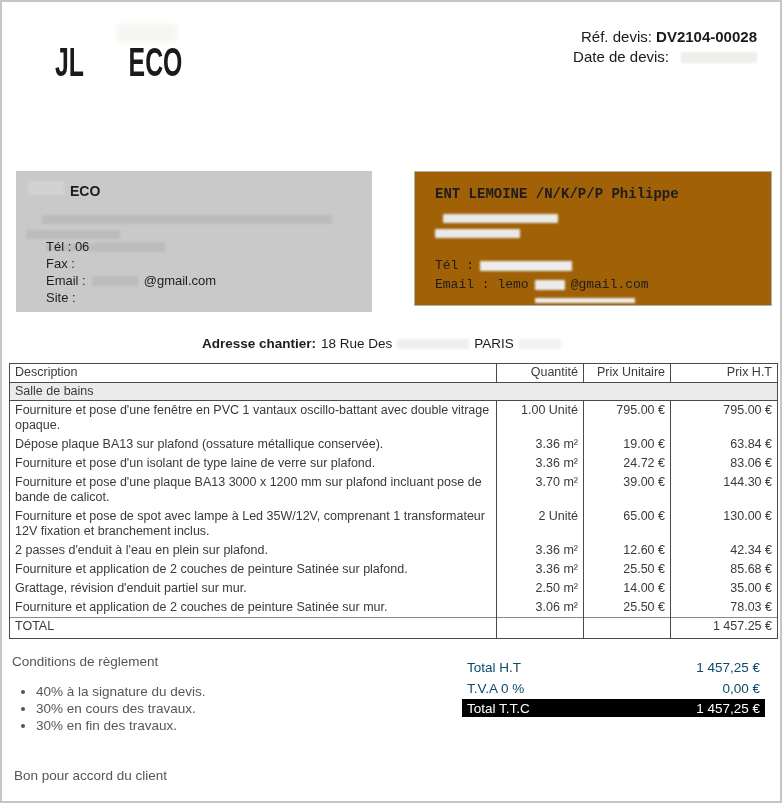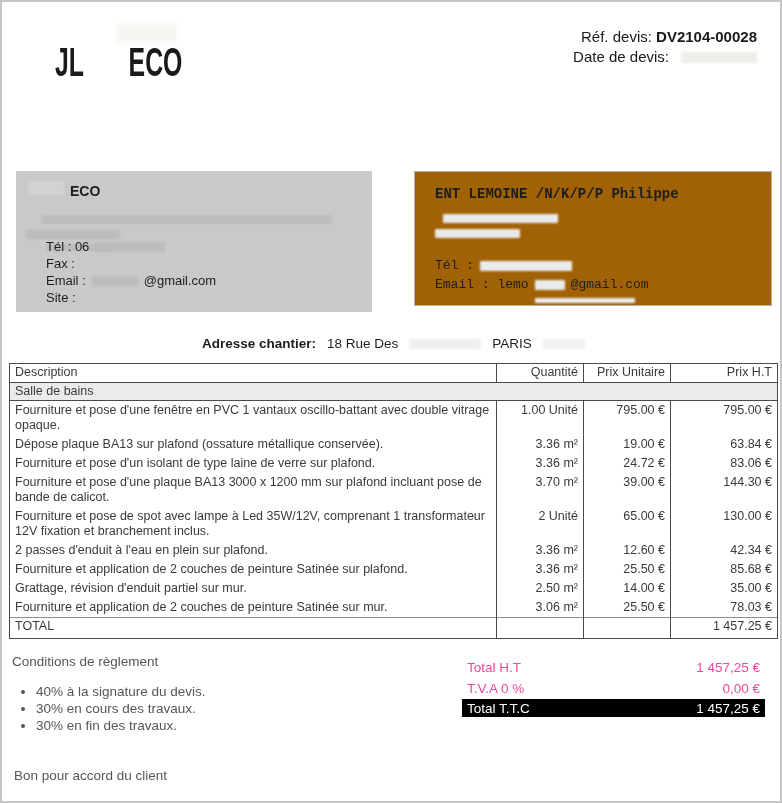--- a/index.html
+++ b/index.html
@@ -34,42 +34,42 @@
   .recipient-label{left:418px;top:156px;}
   .sender-box{position:absolute;left:14px;top:169px;width:356px;height:141px;
     background:#c9c9c9;font-size:13px;color:#1d1d1d;}
   .recipient-box{position:absolute;left:412px;top:169px;width:356px;height:133px;
     background:#a16207;border:1px solid #b0b0b0;font-size:13px;color:#1d1d1d;font-family:Liberation Mono, monospace;}
   .bx{position:absolute;white-space:nowrap;}
   .bname{font-weight:bold;font-size:14px;}
   .hline{display:flex;align-items:center;gap:6px;}
   
   .chantier{position:absolute;left:200px;top:334px;display:flex;align-items:center;
-    gap:11px;font-size:13.5px;color:#1d1d1d;white-space:nowrap;}
+    gap:5px;font-size:13.5px;color:#1d1d1d;white-space:nowrap;}
   .chantier .lbl{font-weight:bold;}
   
   table.items{position:absolute;left:7px;top:361px;width:768px;
     border-collapse:collapse;font-size:12.5px;color:#3a3a3a;
     border:1px solid #4a4a4a;table-layout:fixed;}
   .items th,.items td{padding:1px 5px;vertical-align:top;line-height:15px;}
   .items thead th{border:1px solid #4a4a4a;font-weight:normal;text-align:right;height:16px;}
   .items thead th.c-desc{text-align:left;}
   .items tbody.group td{background:#ebebeb;border:1px solid #4a4a4a;height:15px;}
   .items tbody.rows td{border-left:1px solid #4a4a4a;border-right:1px solid #4a4a4a;
     padding-top:2px;padding-bottom:2px;}
   .items tbody.totalband td{border:1px solid #4a4a4a;border-top:1px solid #8c8c8c;height:18px;}
   .c-num{text-align:right;white-space:nowrap;}
   
   .terms{position:absolute;left:10px;top:652px;font-size:13.5px;color:#565656;}
   .terms ul{margin:14px 0 0 24px;padding:0;}
   .terms li{line-height:17px;}
   
   .totals{position:absolute;left:460px;top:655px;width:303px;font-size:13.5px;}
   .sumrow{display:flex;justify-content:space-between;align-items:center;
-    height:21px;padding:0 5px;color:#ec4899;}
+    height:21px;padding:0 5px;color:#0c4a6e;}
   .sumrow.ttc{background:#000;color:#fff;height:18px;}
   
   .approval{position:absolute;left:12px;top:766px;font-size:13.5px;color:#565656;}
 </style>
 </head>
 <body>
 
 <div class="page">
 
   <div class="logo">

